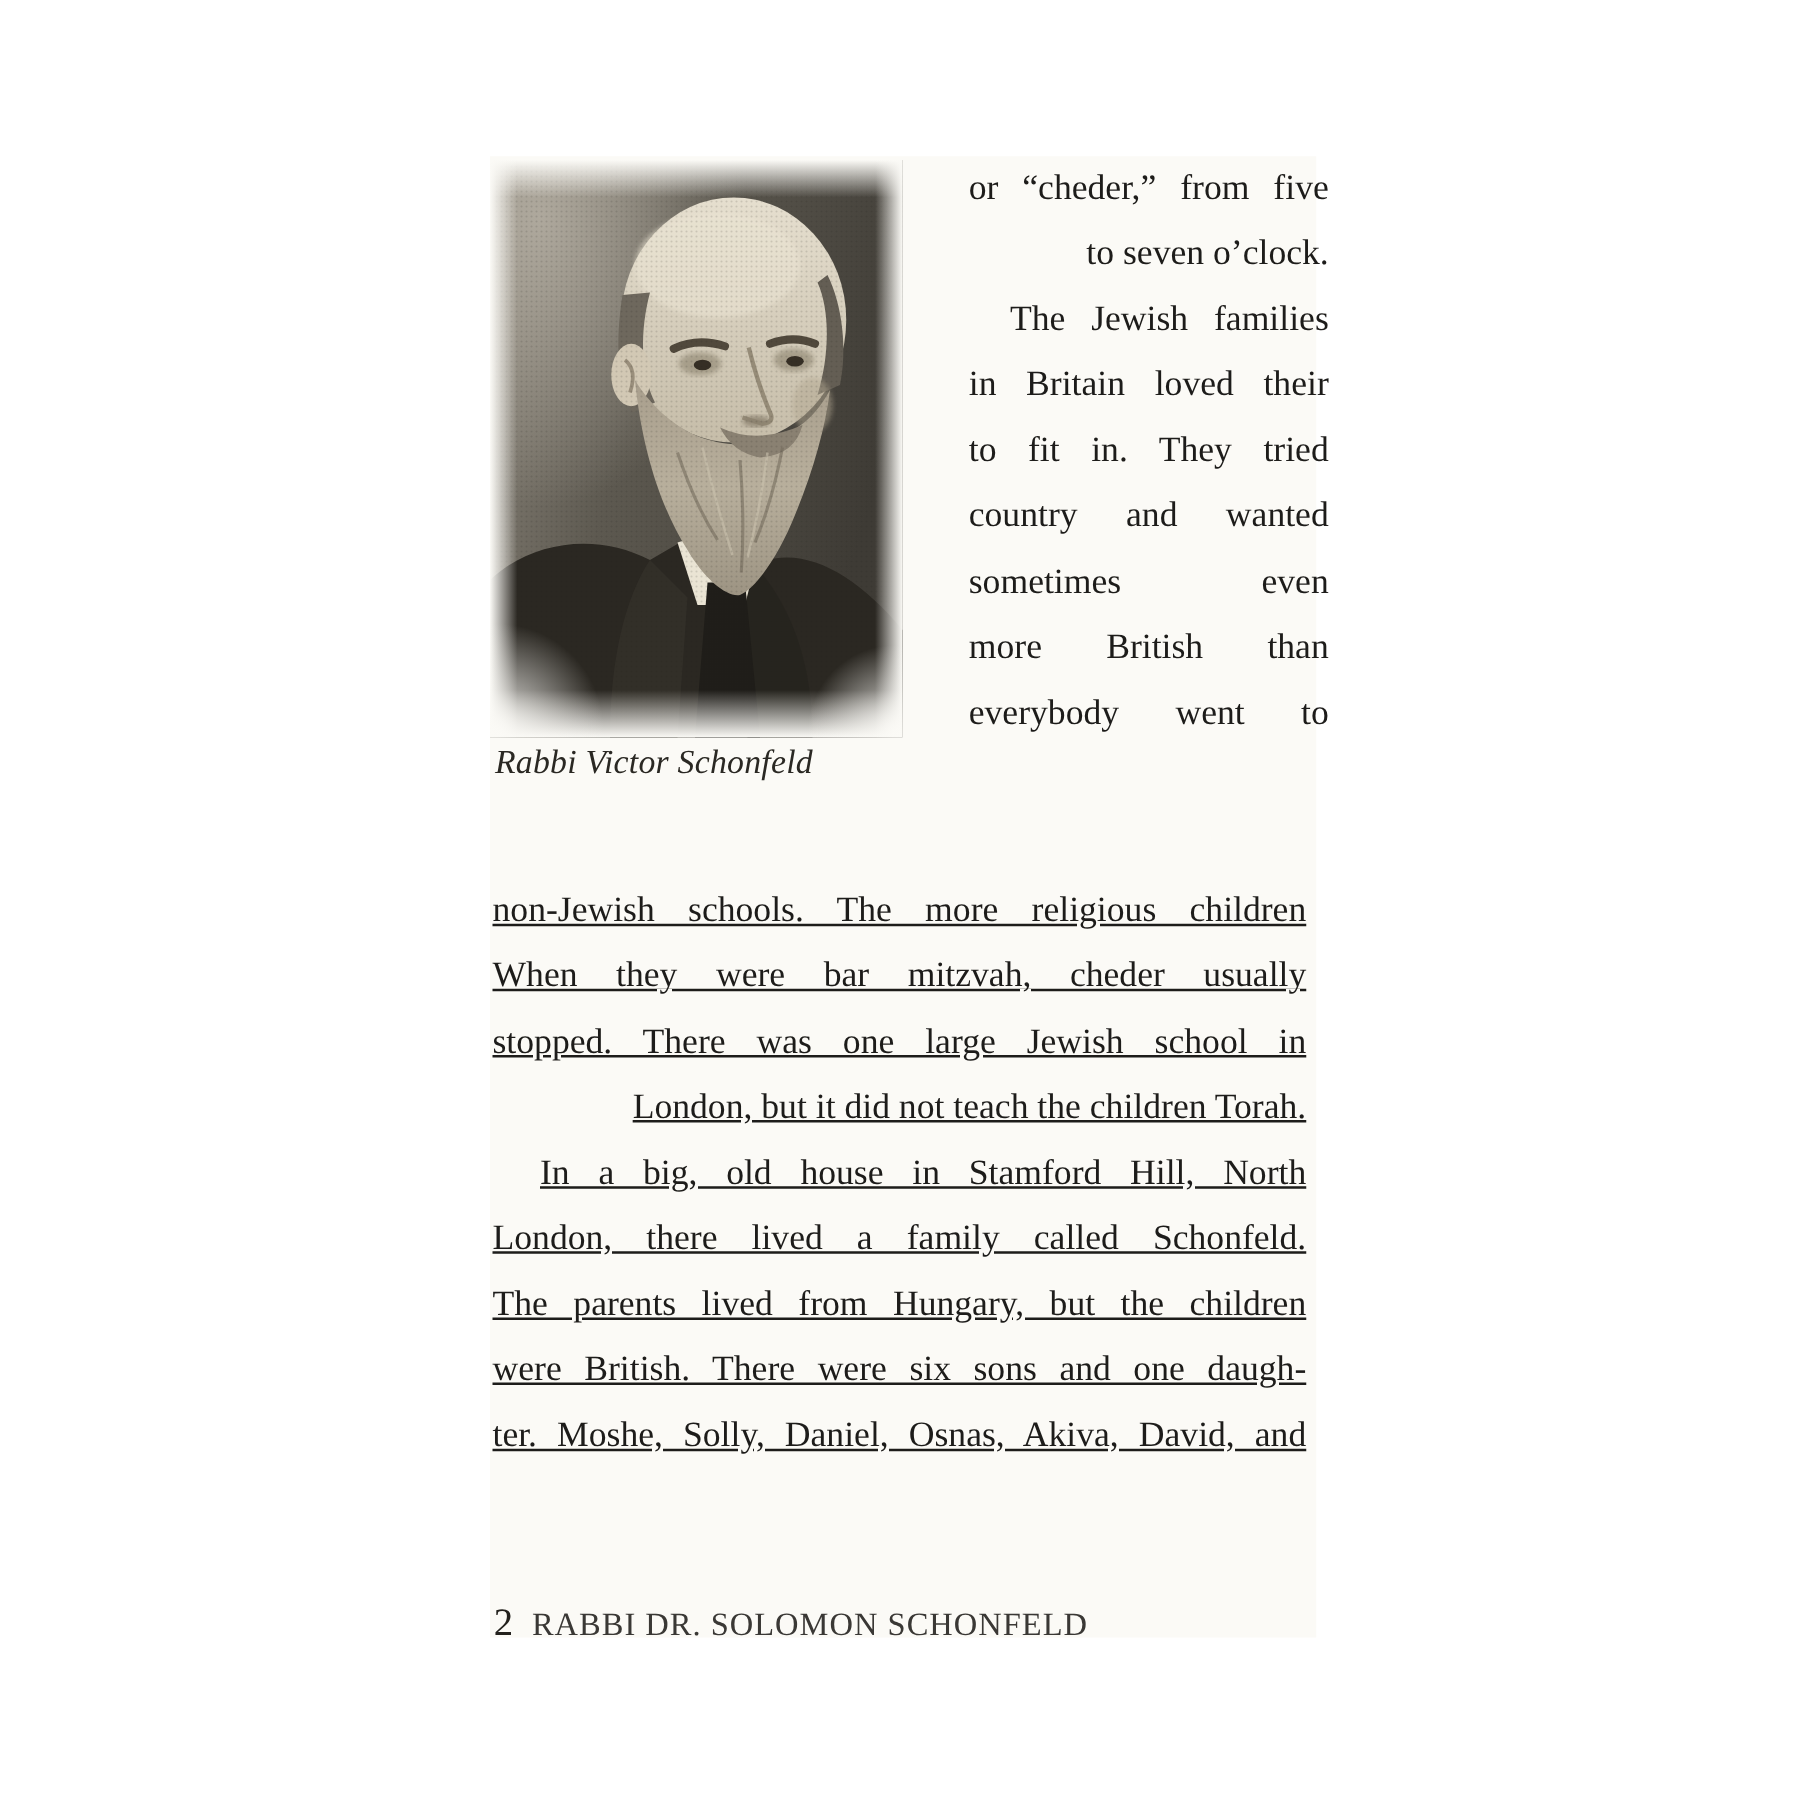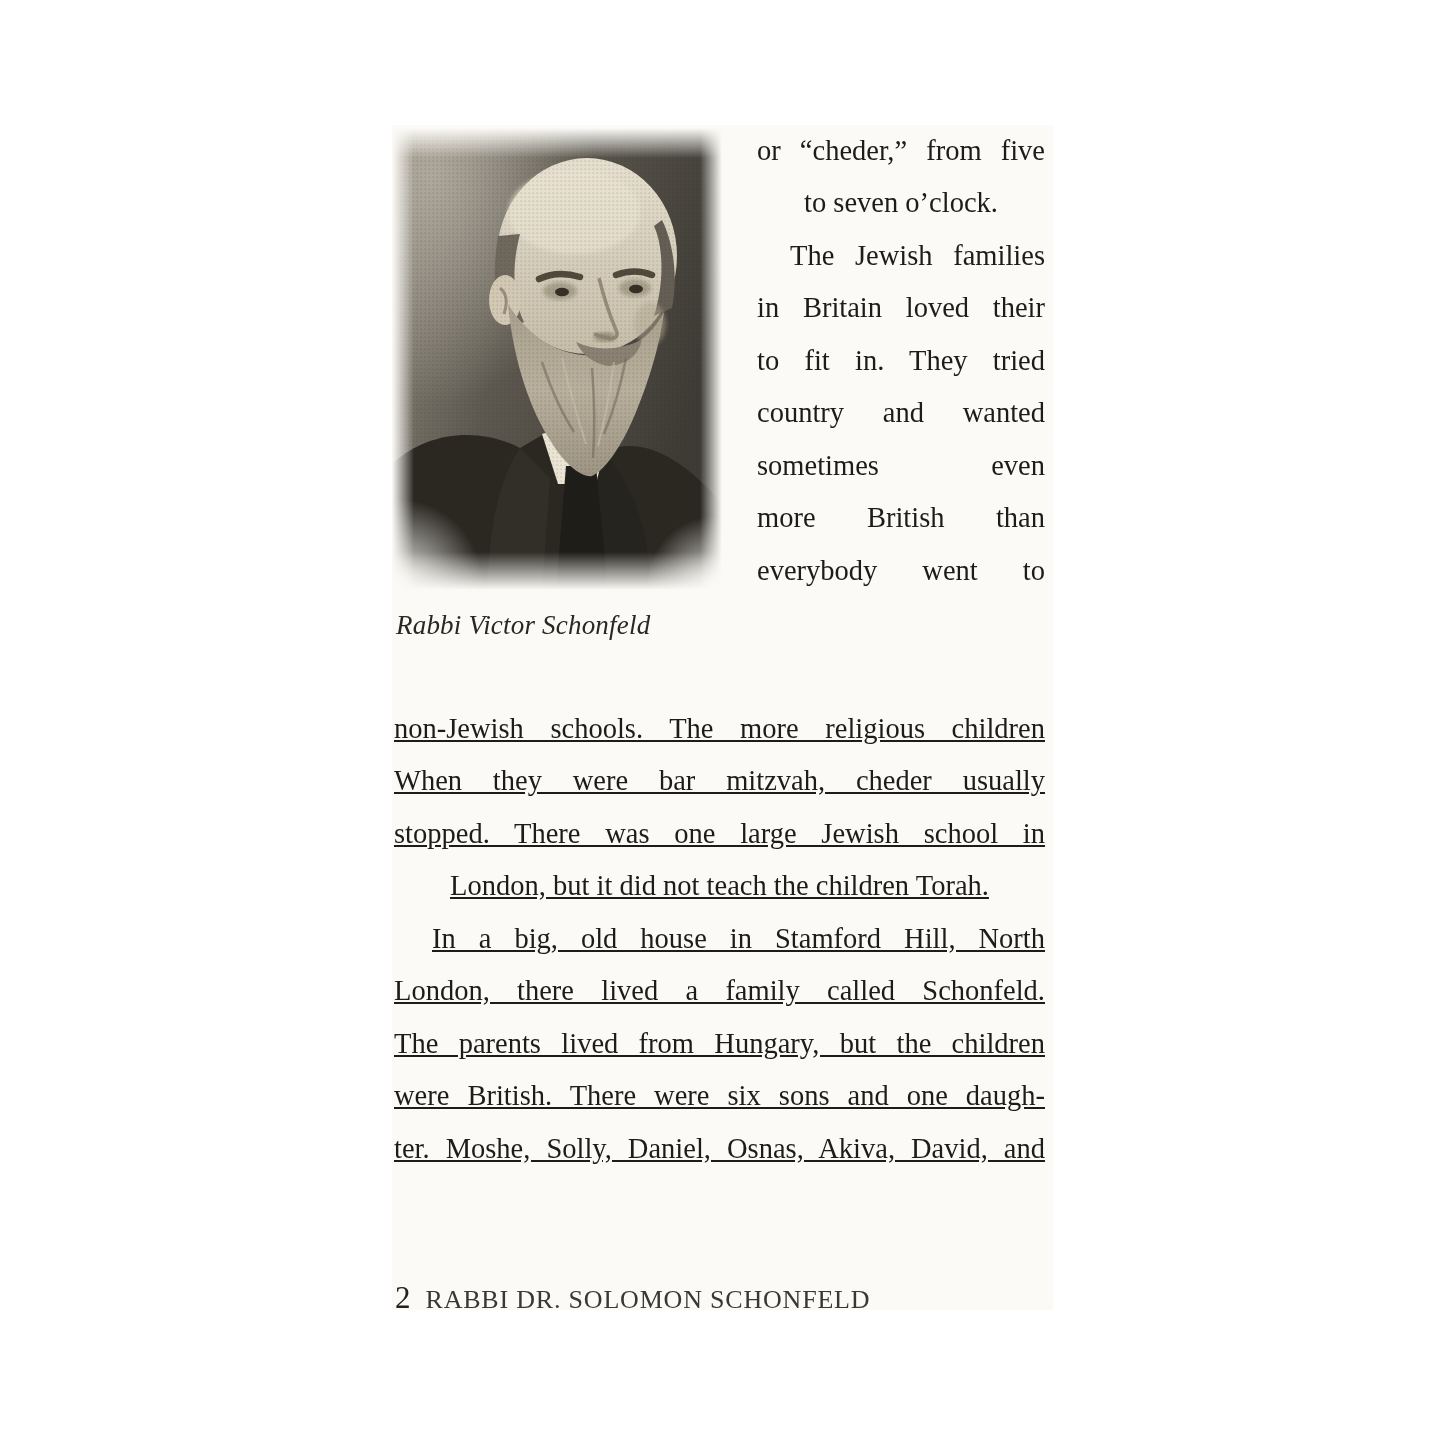--- a/index.html
+++ b/index.html
@@ -3,30 +3,30 @@
 <meta charset="utf-8">
 <style>
   html,body{margin:0;padding:0;background:#ffffff;}
   .canvas{position:relative;width:1445px;height:1445px;background:#ffffff;overflow:hidden;
           font-family:"Liberation Serif",serif;color:#1d1c1a;}
   .paper{position:absolute;left:392px;top:125px;width:661px;height:1185px;background:#fbfaf6;}
 
   .figure{position:absolute;left:0;top:3px;width:330px;margin:0;padding:0;}
   .photo{width:330px;height:462px;}
   .photo svg{display:block;width:100%;height:100%;}
-  .caption{position:absolute;left:4px;top:482px;width:340px;
+  .caption{position:absolute;left:4px;top:466px;width:340px;
            font-style:italic;font-size:27px;color:#2a2823;letter-spacing:0.2px;}
 
-  .textcol{position:absolute;left:365px;top:0;width:288px;
+  .textcol{position:absolute;left:383px;top:0;width:288px;
            font-size:28.5px;line-height:52.45px;}
   .bodytext{position:absolute;left:2px;top:578px;width:651px;
            font-size:28.5px;line-height:52.45px;text-decoration:underline;}
   .line{height:52.45px;overflow:visible;}
   .line.just{text-align:justify;text-align-last:justify;-moz-text-align-last:justify;}
-  .line.left{text-align:center;}
+  .line.left{text-align:right;}
   .textcol .line.indent{text-indent:33px;}
   .bodytext .line.indent{text-indent:38px;}
 
   .footer{position:absolute;left:3px;top:1155px;display:flex;align-items:baseline;gap:15px;}
   .pagenum{font-size:31px;color:#23211d;}
   .runhead{font-size:26px;letter-spacing:0.8px;color:#3a3835;}
 </style>
 </head>
 <body>
 

